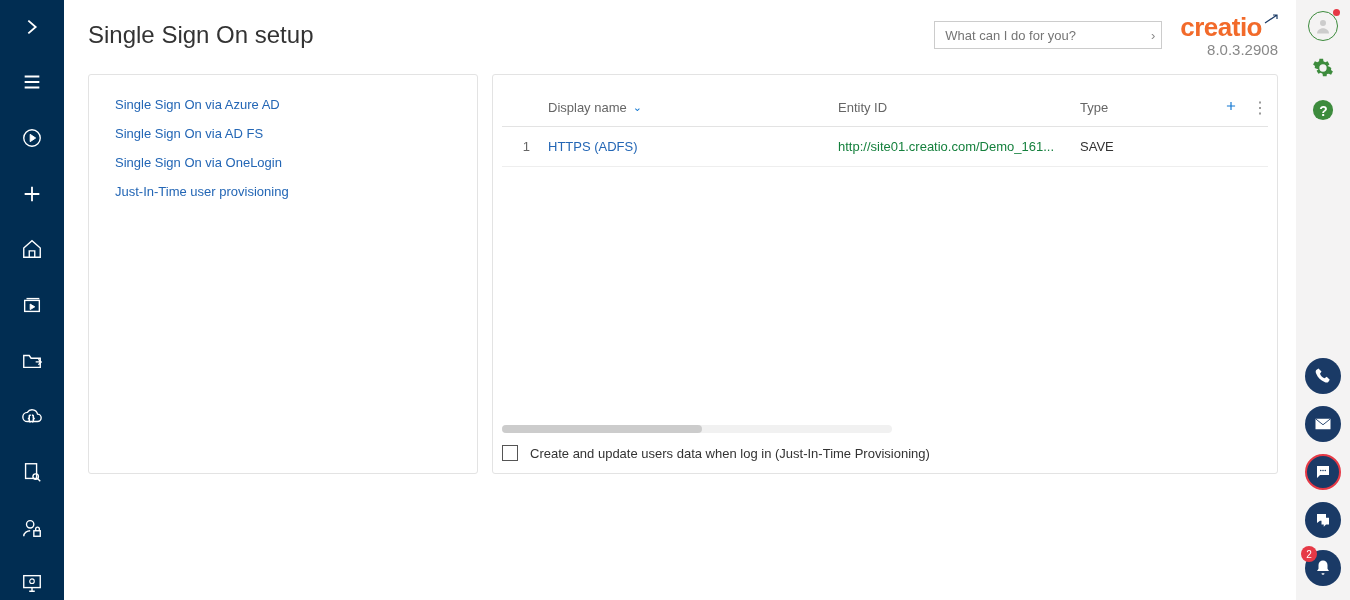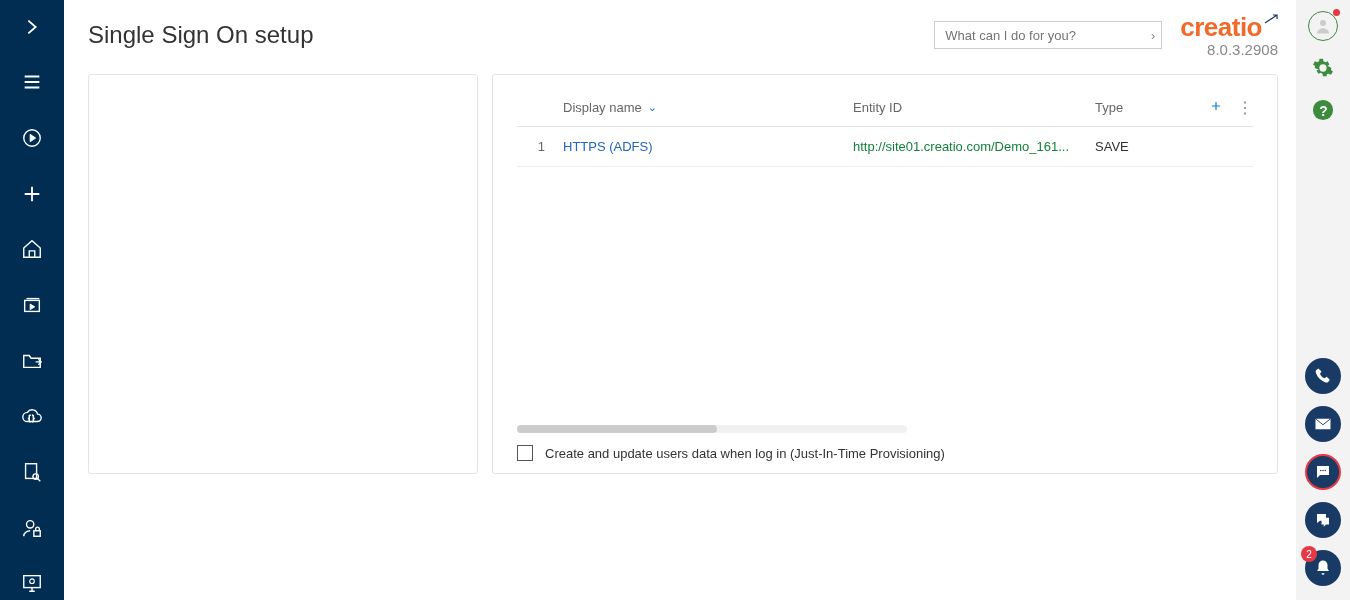--- a/index.html
+++ b/index.html
@@ -106,21 +106,21 @@
 .btn-new { background:#2c8d2c; }
 .btn-new { background:#2a8a2a; }
 .btn-new { background:#2c8d2c; }
 .btn-new { background:#2a8a2a; color:#fff;}
 .btn-new .caret { margin-left:8px; font-size:10px;}
 .btn-close svg, .btn-save svg, .btn-new svg { width:14px; height:14px; }
 
 .content { display:flex; gap:14px; margin-top:16px; }
 .panel { border:1px solid #e3e3e3; border-radius:3px; background:#fff; }
 .panel-left { width:390px; height:400px; padding:22px 26px; position:relative;}
-.panel-right { flex:1; height:400px; padding:20px 24px 12px; display:flex; flex-direction:column; position:relative;}
+.panel-right { flex:1; height:400px; padding:20px 9px 12px; display:flex; flex-direction:column; position:relative;}
 
 .section-title { display:flex; align-items:center; gap:10px; color:#3a8a3a; color:#3d8b3d; font-size:20px; font-weight:400; margin-bottom:14px;}
 .section-title svg { width:20px; height:20px; stroke:#3d8b3d; fill:none;}
 .links a { display:block; color:#2366b5; font-size:13px; text-decoration:none; margin-bottom:14px; cursor:pointer;}
 .divider-text { font-size:13px; color:#555; margin-top:18px; padding-bottom:10px; border-bottom:1px dashed #ccc; width:100%;}
 
 .table-head { display:flex; align-items:center; font-size:13px; color:#666; border-bottom:1px solid #e3e3e3; padding:4px 0 10px; }
 .th-num { width:46px; }
 .th-name { width:290px; display:flex; gap:6px; align-items:center;}
 .th-eid { width:242px; }
@@ -255,20 +255,26 @@
         </div>
         <div class="brand-version">8.0.3.2908</div>
       </div>
     </div>
   </div>
 
 
   <div class="content">
 
     <div class="panel panel-left">
+      <div class="links">
+        <a>Single Sign On via Azure AD</a>
+        <a>Single Sign On via AD FS</a>
+        <a>Single Sign On via OneLogin</a>
+        <a>Just-In-Time user provisioning</a>
+      </div>
     </div>
 
     <div class="panel panel-right">
       <div class="table-head">
         <div class="th-num"></div>
         <div class="th-name">
           <span>Display name</span>
           <span class="sort">⌄</span>
         </div>
         <div class="th-eid">Entity ID</div>

